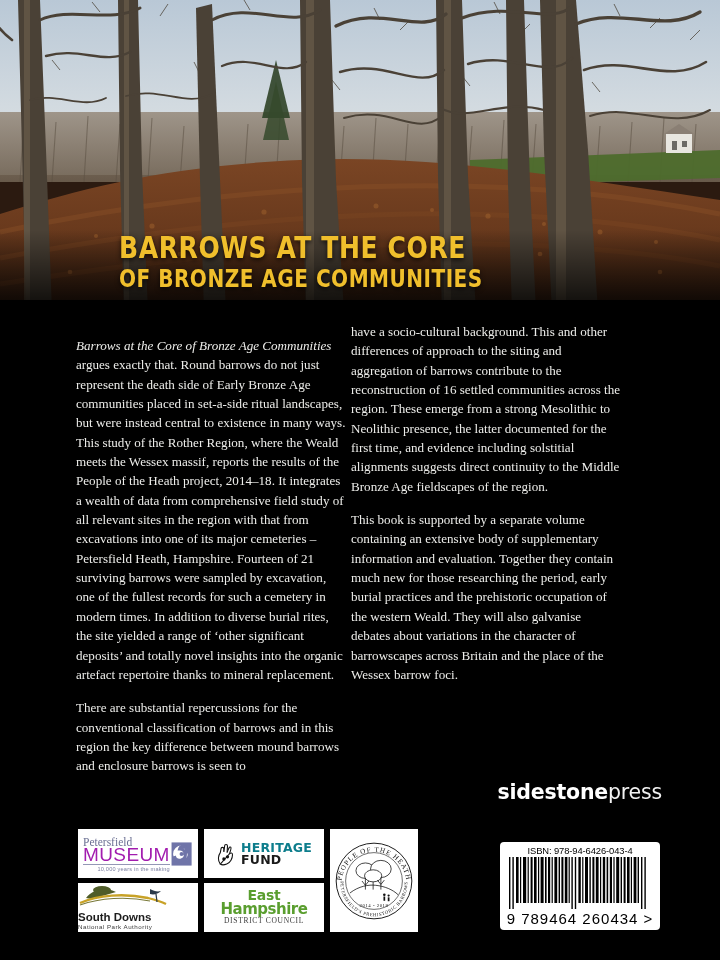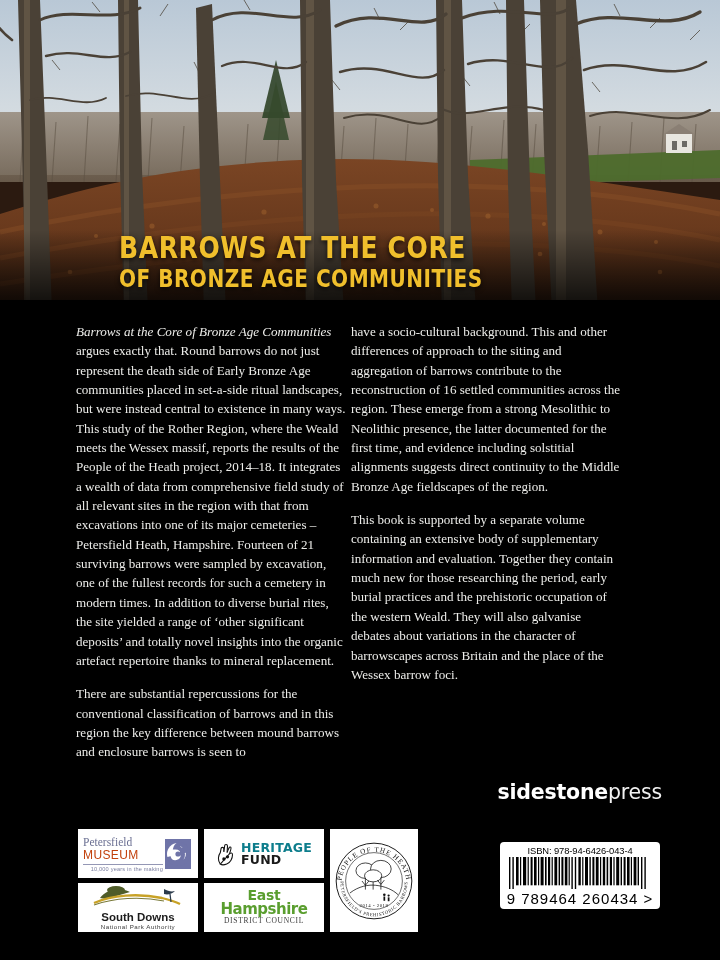--- a/index.html
+++ b/index.html
@@ -78,21 +78,21 @@
     display: flex;
     gap: 0px;
   }
   .col {
     width: 270px;
     color: #ededea;
     font-size: 13.1px;
     line-height: 19.35px;
     text-align: left;
   }
-  .col-left { margin-left: 76px; }
+  .col-left { margin-left: 76px; margin-top: 14px; }
   .col-right { margin-left: 5px; }
   .col p { margin: 0 0 14px 0; }
   .col p:last-child { margin-bottom: 0; }
   .bt { font-style: italic; }
 
   
   .logos {
     position: absolute;
     left: 78px;
     top: 829px;
@@ -114,31 +114,31 @@
   .lbox-tall {
     grid-row: 1 / span 2;
     grid-column: 3;
     height: 103px;
   }
 
   
   .pm { display: flex; align-items: center; width: 100%; padding: 0 5px; box-sizing: border-box; }
   .pm-txt { flex: 1; text-align: left; }
   .pm-l1 { font-family: "Liberation Serif", serif; font-size: 11.5px; color: #6a6f92; line-height: 12px; }
-  .pm-l2 { font-family: "Liberation Sans", sans-serif; font-size: 12px; color: #c2410c; letter-spacing: 0.4px; line-height: 14px; }
+  .pm-l2 { font-family: "Liberation Sans", sans-serif; font-size: 19px; color: #a21caf; letter-spacing: 0.4px; line-height: 14px; }
   .pm-l3 { font-family: "Liberation Sans", sans-serif; font-size: 5.6px; color: #7b7fa0; letter-spacing: 0.2px; margin-top: 2px; border-top: 1px solid #9497b5; padding-top: 1px; text-align: right; }
 
   
   .hf { display: flex; align-items: center; gap: 5px; width: 100%; padding: 0 12px; box-sizing: border-box; }
   .hf-txt { font-family: "DejaVu Sans", sans-serif; font-weight: bold; line-height: 11.5px; }
   .hf-1 { font-size: 12.5px; color: #0d7d8c; letter-spacing: 0.2px; }
   .hf-2 { font-size: 12.5px; color: #1a1a1a; letter-spacing: 0.2px; }
 
   
-  .sd { width: 100%; text-align: center; }
+  .sd { width: 100%; }
   .sd-1 { font-family: "Liberation Sans", sans-serif; font-size: 11.5px; color: #1c1c1c; font-weight: bold; line-height: 12px; }
   .sd-2 { font-family: "Liberation Sans", sans-serif; font-size: 6.2px; color: #3a3a3a; letter-spacing: 0.5px; line-height: 8px; }
 
   
   .eh { width: 100%; text-align: center; font-family: "DejaVu Sans", sans-serif; }
   .eh-1 { font-size: 14px; font-weight: bold; color: #5a9e2f; line-height: 13px; letter-spacing: -0.3px; }
   .eh-2 { font-size: 15px; font-weight: bold; color: #5a9e2f; line-height: 14px; letter-spacing: -0.5px; }
   .eh-3 { font-family: "Liberation Serif", serif; font-size: 7.5px; color: #3b3b3b; letter-spacing: 0.7px; line-height: 10px; }
 
   
@@ -154,21 +154,21 @@
     white-space: nowrap;
   }
   .pub b { font-weight: bold; }
   .pub span.light { font-weight: normal; color: #f2f2f2; }
 
   .barcode-wrap {
     position: absolute;
     left: 500px;
     top: 842px;
     width: 160px;
-    height: 67px;
+    height: 88px;
     background: #ffffff;
     border-radius: 4px;
     padding: 3px 5px 2px 5px;
     box-sizing: border-box;
     display: flex;
     flex-direction: column;
     align-items: center;
   }
   .isbn-text {
     font-family: "Liberation Sans", sans-serif;

